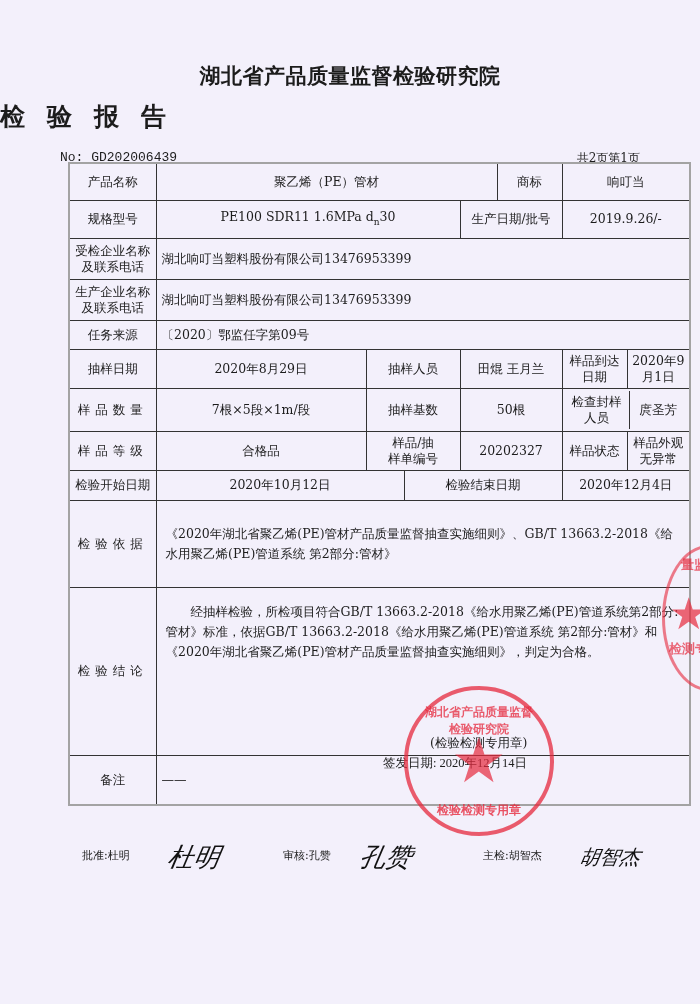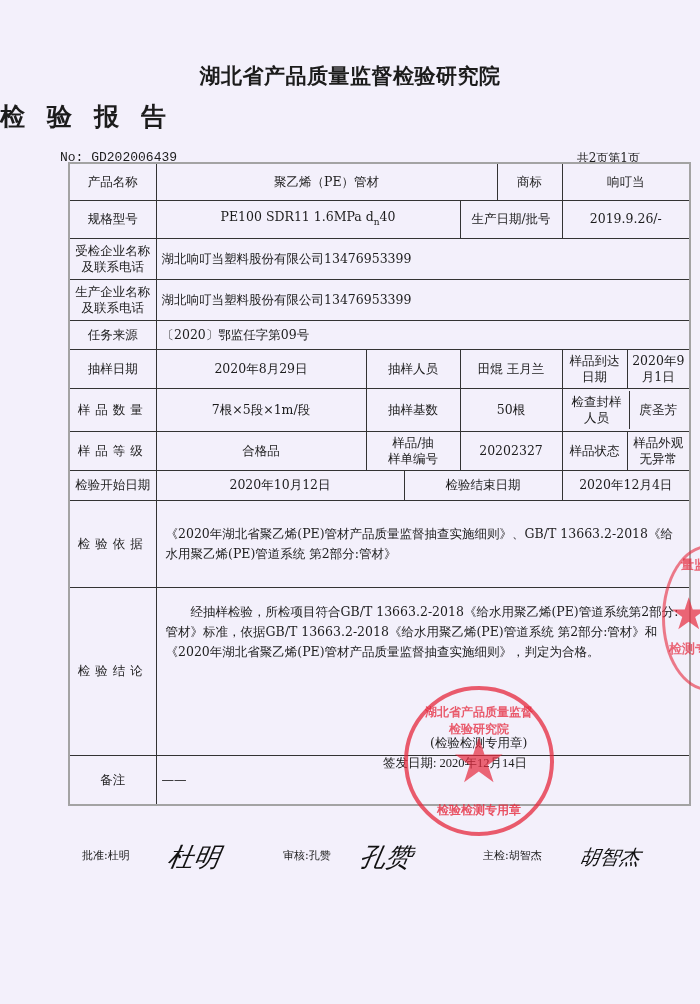--- a/index.html
+++ b/index.html
@@ -104,21 +104,21 @@
     </colgroup>
     <tbody>
         <tr style="height:37px">
       <td class="lbl">产品名称</td>
       <td colspan="5">聚乙烯（PE）管材</td>
       <td>商标</td>
       <td>响叮当</td>
     </tr>
     <tr style="height:38px">
       <td class="lbl">规格型号</td>
-      <td colspan="4"><span>PE100 SDR11 1.6MPa d</span><sub>n</sub><span>40</span></td>
+      <td colspan="4"><span>PE100 SDR11 1.6MPa d</span><sub>n</sub><span>30</span></td>
       <td colspan="2">生产日期/批号</td>
       <td>2019.9.26/-</td>
     </tr>
     <tr style="height:41px">
       <td class="lbl">
             <div>受检企业名称</div>
             <div>及联系电话</div>
           </td>
       <td colspan="7" class="left">湖北响叮当塑料股份有限公司13476953399</td>
     </tr>

